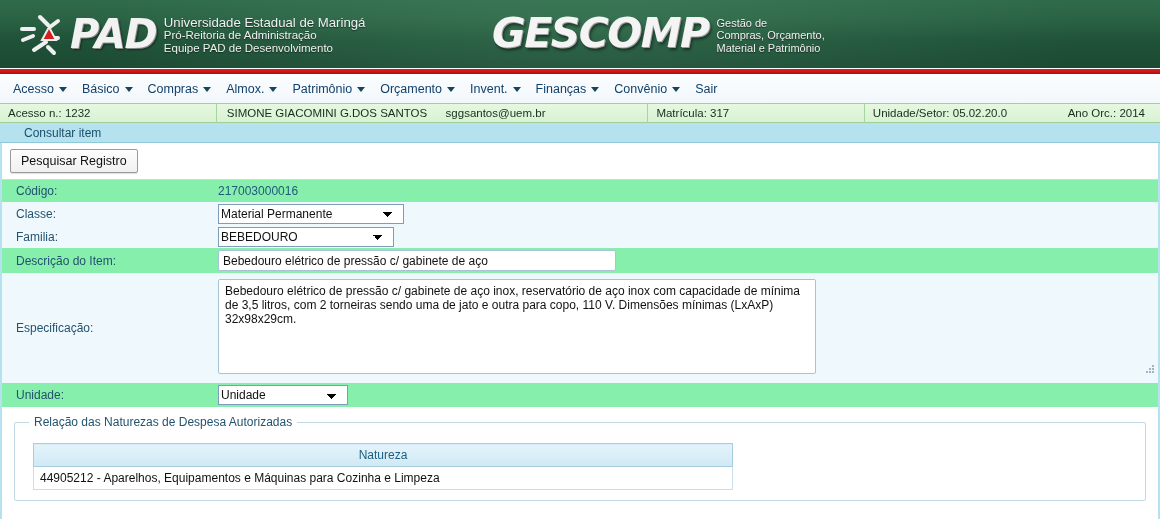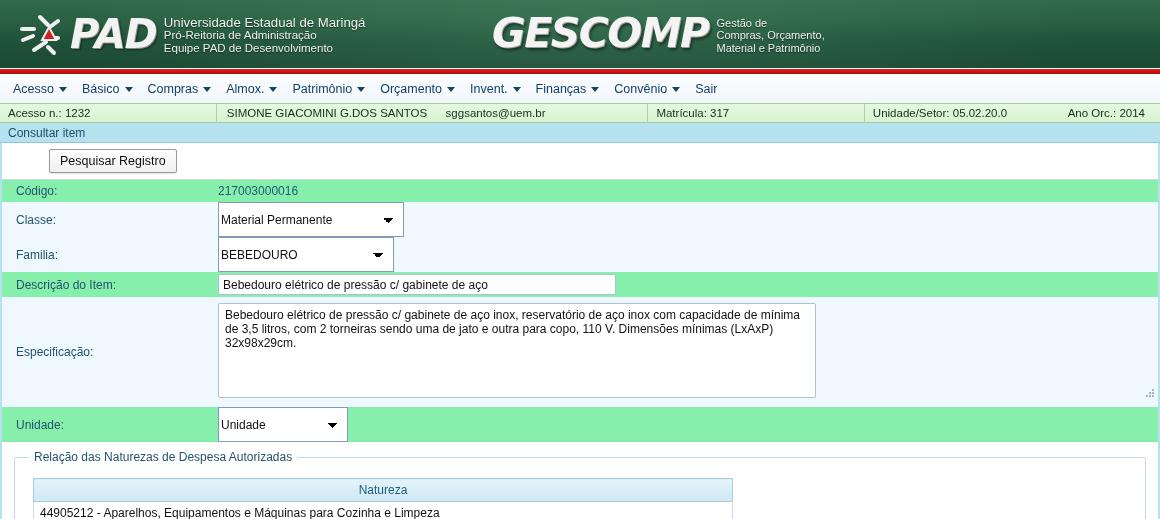--- a/index.html
+++ b/index.html
@@ -131,21 +131,21 @@
   .infocell { padding: 0 8px; white-space: nowrap; }
   .infosep { width: 1px; height: 20px; background: #a8d3a2; }
 
   
   .pagetitle {
     height: 20px;
     background: #b5e2ee;
     border-bottom: 1px solid #8fc8d8;
     display: flex;
     align-items: center;
-    padding-left: 8px;
+    padding-left: 24px;
     font-size: 12px;
     color: #1b4f6b;
     box-sizing: border-box;
   }
 
   
   .panel {
     border-left: 2px solid #b5e2ee;
     border-right: 2px solid #b5e2ee;
     box-sizing: border-box;
@@ -161,21 +161,20 @@
   .btn {
     font-family: "Liberation Sans", sans-serif;
     font-size: 12.5px;
     color: #111;
     background: linear-gradient(180deg, #fdfdfd 0%, #f0f0f0 100%);
     border: 1px solid #9a9a9a;
     border-radius: 2px;
     padding: 4px 10px;
     cursor: pointer;
     box-shadow: 0 1px 1px rgba(0,0,0,0.12);
-    margin-left: 39px;
   }
 
   
   .formrow {
     display: flex;
     align-items: center;
     min-height: 22px;
     box-sizing: border-box;
   }
   .formrow.alt { background: #eff9fd; }
@@ -192,21 +191,21 @@
 
   .value-text { font-size: 12px; color: #215a7d; }
 
   select.sel {
     font-family: "Liberation Sans", sans-serif;
     font-size: 12px;
     color: #111;
     border: 1px solid #7f9db9;
     background: #ffffff;
     padding: 1px 2px;
-    height: 35px;
+    height: 20px;
     box-sizing: border-box;
     -webkit-appearance: none;
     appearance: none;
     background-image:
       linear-gradient(45deg, transparent 50%, #000 50%),
       linear-gradient(135deg, #000 50%, transparent 50%);
     background-position:
       calc(100% - 15px) calc(50% + 1px),
       calc(100% - 10px) calc(50% + 1px);
     background-size: 5px 5px, 5px 5px;

